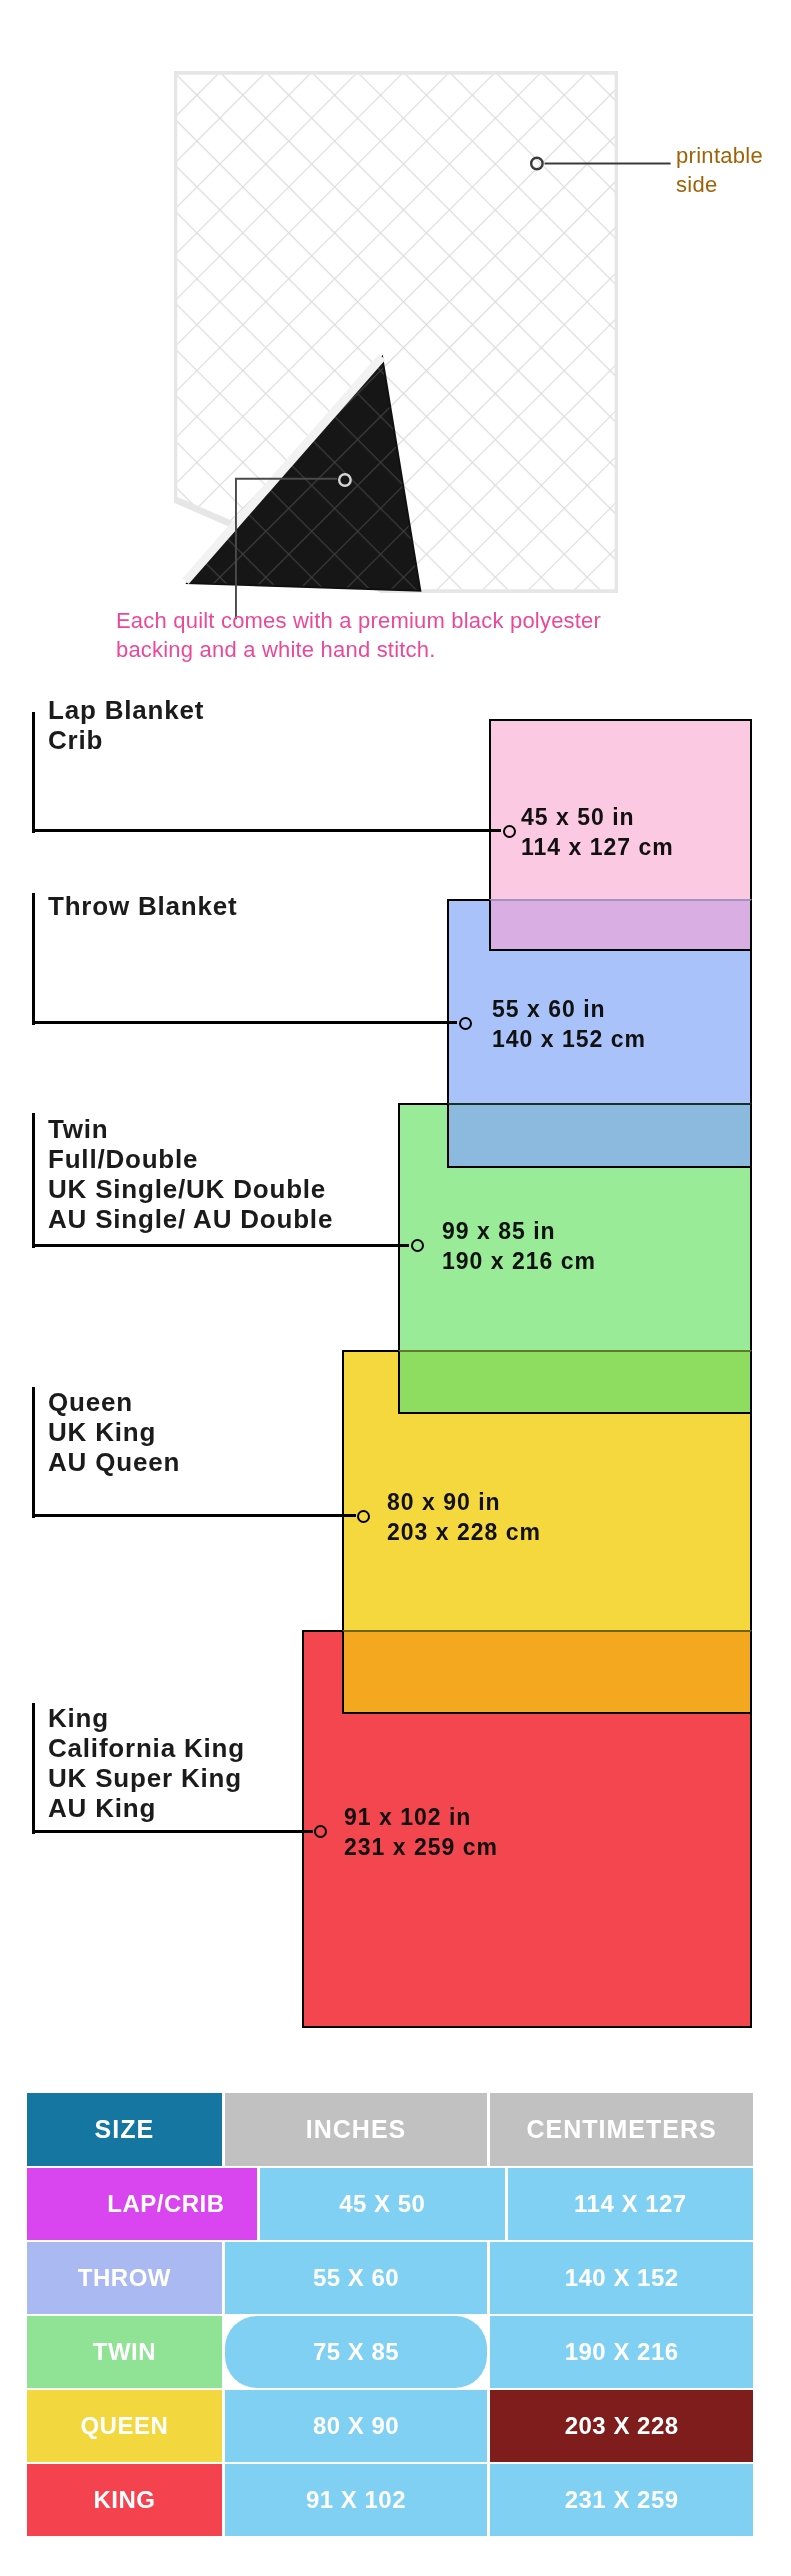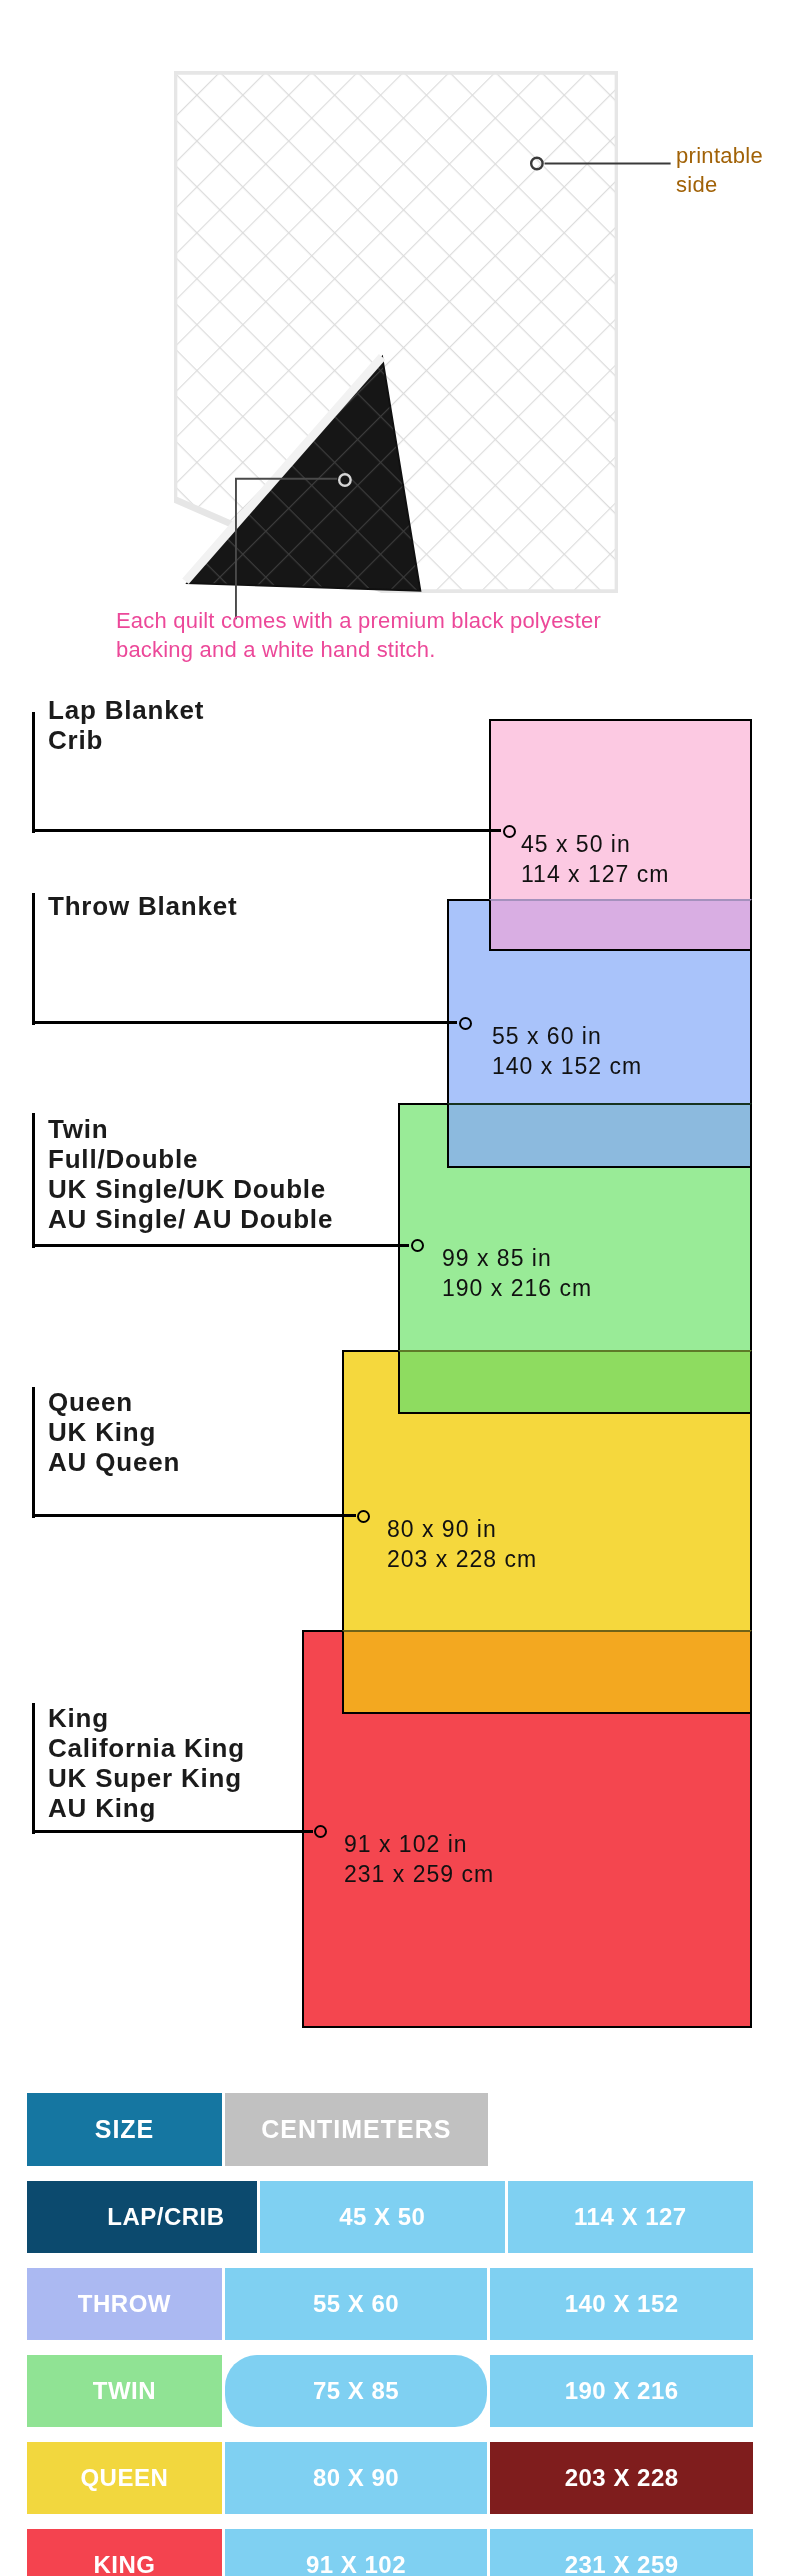--- a/index.html
+++ b/index.html
@@ -48,30 +48,30 @@
   .dot-queen{left:357px;top:1510px;}
   .dot-king {left:314px;top:1825px;}
 
   .size-label{left:48px;font-size:26px;font-weight:bold;line-height:30px;color:#1b1b1b;letter-spacing:0.8px;white-space:nowrap;}
   .label-lap  {top:695px;}
   .label-throw{top:891px;}
   .label-twin {top:1114px;}
   .label-queen{top:1387px;}
   .label-king {top:1703px;}
 
-  .dims{font-size:23px;font-weight:normal;line-height:30px;color:#111;letter-spacing:1px;white-space:nowrap;margin-top:27px;}
+  .dims{font-size:23px;font-weight:bold;line-height:30px;color:#111;letter-spacing:1px;white-space:nowrap;}
   .dims-lap  {left:521px;top:802px;}
   .dims-throw{left:492px;top:994px;}
   .dims-twin {left:442px;top:1216px;}
   .dims-queen{left:387px;top:1487px;}
   .dims-king {left:344px;top:1802px;}
 
   
   #size-table{left:27px;top:2093px;width:726px;}
-  .t-row{display:flex;gap:2.9px;margin-bottom:15px;}
+  .t-row{display:flex;gap:2.9px;margin-bottom:2px;}
   .t-cell{display:flex;align-items:center;justify-content:center;color:#fff;font-weight:bold;}
   .t-head{height:73px;font-size:25px;letter-spacing:1px;}
   .t-body{height:72px;font-size:24px;letter-spacing:0.5px;}
   .c-size{width:195px;}
   .c-in,.c-cm{width:263px;}
 </style>
 </head>
 <body>
 
 <div id="page">
@@ -172,24 +172,25 @@
       <div class="abs dims dims-king">
         <div>91 x 102 in</div>
         <div>231 x 259 cm</div>
       </div>
       <div class="abs dot dot-king"></div>
     </div>
 
   <div class="abs" id="size-table">
       <div class="t-row">
         <div class="t-cell t-head c-size" style="background: rgb(21, 118, 161);">SIZE</div>
+        <div class="t-cell t-head c-in" style="background: rgb(193, 193, 193);">INCHES</div>
         <div class="t-cell t-head c-cm" style="background: rgb(193, 193, 193);">CENTIMETERS</div>
       </div>
       <div class="t-row">
-        <div class="t-cell t-body c-size" style="background: #0c4a6e; padding-left: 48px;">LAP/CRIB</div>
+        <div class="t-cell t-body c-size" style="background: #d946ef; padding-left: 48px;">LAP/CRIB</div>
         <div class="t-cell t-body c-in" style="background: rgb(127, 208, 242);">45 X 50</div>
         <div class="t-cell t-body c-cm" style="background: rgb(127, 208, 242);">114 X 127</div>
       </div>
       <div class="t-row">
         <div class="t-cell t-body c-size" style="background: rgb(171, 185, 242);">THROW</div>
         <div class="t-cell t-body c-in" style="background: rgb(127, 208, 242);">55 X 60</div>
         <div class="t-cell t-body c-cm" style="background: rgb(127, 208, 242);">140 X 152</div>
       </div>
       <div class="t-row">
         <div class="t-cell t-body c-size" style="background: rgb(144, 227, 148);">TWIN</div>

